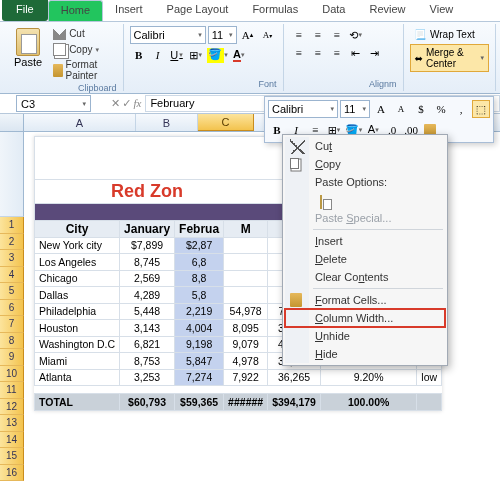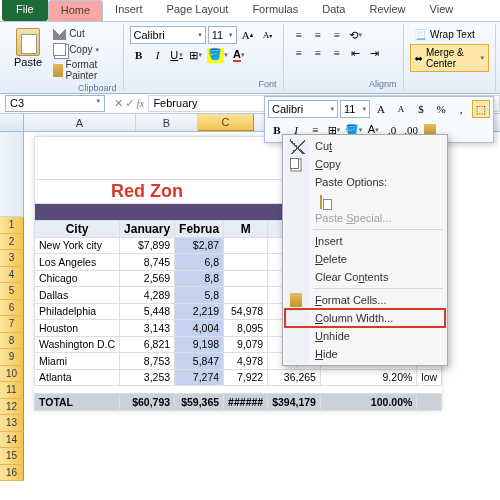--- a/index.html
+++ b/index.html
@@ -1,21 +1,21 @@
 <!DOCTYPE html>
 <html><head>
 <meta charset="utf-8">
 <style>
 *{box-sizing:border-box;margin:0;padding:0;font-family:"Segoe UI",Tahoma,sans-serif}
 body{background:#fff;font-size:11px;overflow:hidden}
 .app{width:500px;height:500px;position:relative;background:#fff}
 .ribbon-tabs{display:flex;height:22px;background:#fff;border-bottom:1px solid #b6c8db}
 .file-tab{background:#1e6a38;color:#fff;padding:3px 14px;font-size:11px;border-radius:0 0 3px 3px;margin-left:2px}
 .tab{padding:3px 12px;font-size:11px;color:#444;cursor:pointer}
-.tab.active{background:#fca5a5;border:1px solid #b6c8db;border-bottom:none;border-radius:3px 3px 0 0}
+.tab.active{background:#22c55e;border:1px solid #b6c8db;border-bottom:none;border-radius:3px 3px 0 0}
 .ribbon{display:flex;height:72px;background:linear-gradient(#f8fbfe,#e5eef8);border-bottom:1px solid #9fb8d1;padding:2px 4px;gap:0}
 .group{border-right:1px solid #c4d5e6;padding:2px 6px;display:flex;flex-direction:column;justify-content:space-between;position:relative}
 .group-label{font-size:9px;color:#5a7aa0;text-align:right;margin-top:auto}
 .paste{display:flex;flex-direction:column;align-items:center;padding:2px 4px;width:40px}
 .paste-icon{width:24px;height:28px;background:linear-gradient(#f4e2b0,#e0c070);border:1px solid #b89040;border-radius:2px;position:relative}
 .paste-icon::after{content:"";position:absolute;top:5px;left:4px;width:14px;height:18px;background:#fff;border:1px solid #999}
 .clip-btns{display:flex;flex-direction:column;gap:1px;font-size:10px;color:#333}
 .clip-btn{display:flex;align-items:center;gap:3px;padding:1px 3px}
 .clip-btn .ic{width:13px;height:13px;display:inline-block}
 .ic-cut{background:linear-gradient(45deg,#888 45%,transparent 45%),linear-gradient(-45deg,#888 45%,transparent 45%)}
@@ -27,42 +27,42 @@
 .dd{font-size:7px;color:#666}
 .btn-row{display:flex;gap:1px}
 .sbtn{min-width:18px;height:18px;display:flex;align-items:center;justify-content:center;border:1px solid transparent;font-size:11px;font-family:"Times New Roman",serif}
 .align-grp{min-width:120px}
 .wrap-merge{display:flex;flex-direction:column;gap:1px;font-size:10px}
 .wm-btn{display:flex;align-items:center;gap:3px;padding:2px 4px;border:1px solid transparent}
 .wm-btn.active{background:#fce7a8;border:1px solid #e0a83a}
 .mini-toolbar{position:absolute;right:6px;top:96px;background:#f6f9fd;border:1px solid #a8bdd6;padding:3px;box-shadow:2px 2px 6px rgba(0,0,0,.2);z-index:5}
 .mini-toolbar .font-row{margin-bottom:3px}
 .namebox-row{display:flex;height:20px;border-bottom:1px solid #b6c8db;background:#fff;align-items:center}
-.namebox{width:100px;border:1px solid #9bb4cf;height:17px;padding:1px 4px;margin:0 5px;display:flex;align-items:flex-start;justify-content:space-between;font-size:11px}
+.namebox{width:75px;border:1px solid #9bb4cf;height:17px;padding:1px 4px;margin:0 16px;display:flex;align-items:center;justify-content:space-between;font-size:11px}
 .fx-btns{display:flex;gap:2px;padding:0 4px;color:#888;font-size:11px}
 .fx{font-style:italic;font-family:"Times New Roman"}
 .formula-bar{flex:1;border:1px solid #cdd9e6;height:17px;padding:1px 4px;font-size:11px}
 .sheet{position:relative;overflow:hidden;height:386px}
 .col-headers{display:flex;height:18px;background:linear-gradient(#f6f9fd,#e1ebf5);border-bottom:1px solid #9fb8d1}
 .corner{width:24px;border-right:1px solid #9fb8d1;background:linear-gradient(#f0f5fa,#dbe6f1)}
 .ch{border-right:1px solid #c4d5e6;text-align:center;font-size:11px;color:#335;display:flex;align-items:center;justify-content:center}
 .ch.sel{background:linear-gradient(#fce49c,#f3c34e);border-right:1px solid #c98d1e;border-bottom:1px solid #c98d1e;color:#5a3e00}
 .grid-body{display:flex}
 .row-headers{width:24px;background:linear-gradient(90deg,#f0f5fa,#e1ebf5)}
 .rh{height:85px;border-bottom:1px solid #c4d5e6;border-right:1px solid #9fb8d1}
 .rh.num{height:16.5px;text-align:center;font-size:10px;color:#335;line-height:16.5px;background:linear-gradient(90deg,#fce49c,#f3c34e);border-bottom:1px solid #e6b85a;border-right:1px solid #c98d1e}
 .cells{flex:1;position:relative}
 .doc{position:absolute;left:10px;top:4px;background:#fff;box-shadow:0 0 4px rgba(0,0,0,.15)}
 table.data{border-collapse:collapse;font-size:10.5px}
 table.data th,table.data td{border:1px solid #d7dfe8;padding:1px 4px;height:16.5px;white-space:nowrap}
 .title-row td{border:none;height:26px}
 .title{color:#d83a2a;font-weight:bold;font-size:18px;text-align:center}
 .purple th{background:#5a4a7a;border-color:#5a4a7a;height:10px}
 .hdr th{background:#e6ecf3;font-weight:bold;text-align:center;font-size:12px}
-.num-c{text-align:right}
+.num-c{text-align:center}
 .total-row td{background:#c9d1d9;font-weight:bold}
 .sel-col{background:#c4d2ee}
 .context-menu{position:absolute;left:282px;top:134px;width:166px;background:#f6f6f6;border:1px solid #a1a9b4;box-shadow:2px 3px 8px rgba(0,0,0,.3);z-index:10;font-size:11px;padding:2px}
 .cm-icon-strip{position:absolute;left:2px;top:2px;bottom:2px;width:24px;background:#eef1f5}
 .cm-item{position:relative;padding:3px 8px 3px 30px;color:#333;z-index:1}
 .cm-header{position:relative;padding:3px 8px 3px 30px;font-weight:normal;color:#333;z-index:1}
 .cm-item.hi{outline:2px solid #d83a2a;outline-offset:-1px}
 .cm-item.dis{color:#9aa0a8}
 .cm-sep{height:1px;background:#d0d5db;margin:2px 2px 2px 28px}
 .cm-ic{position:absolute;left:5px;top:2px;width:15px;height:15px}

